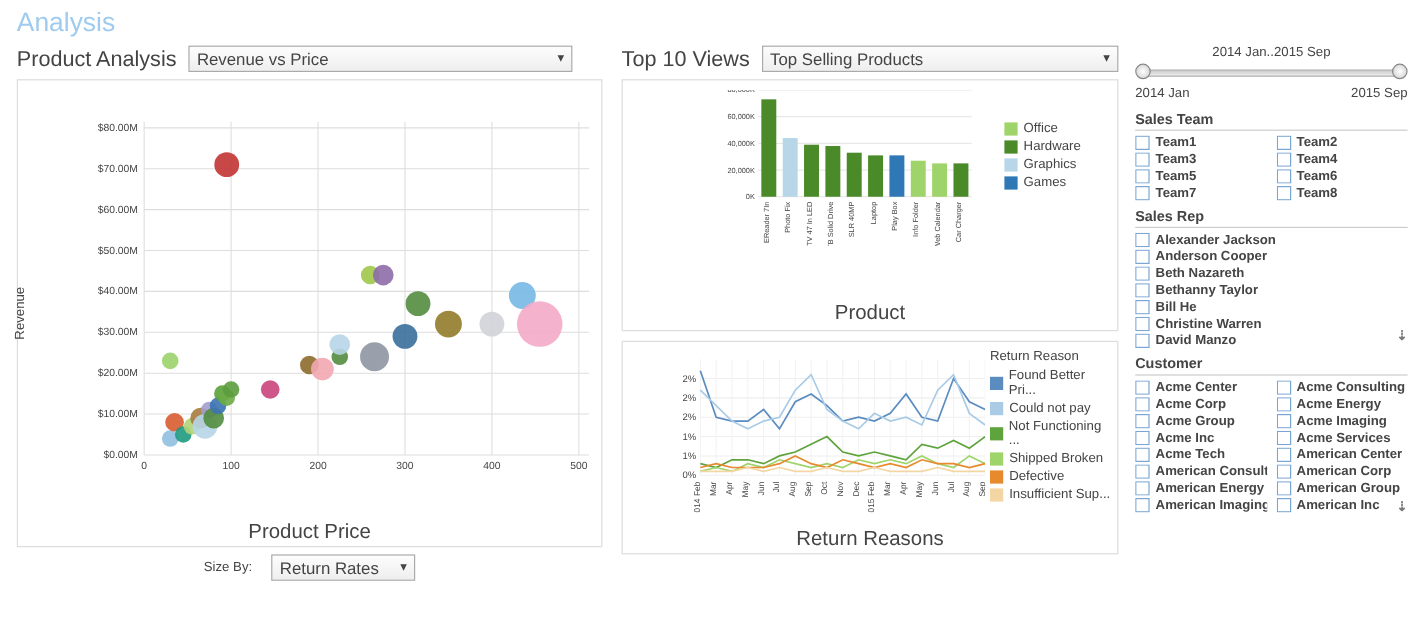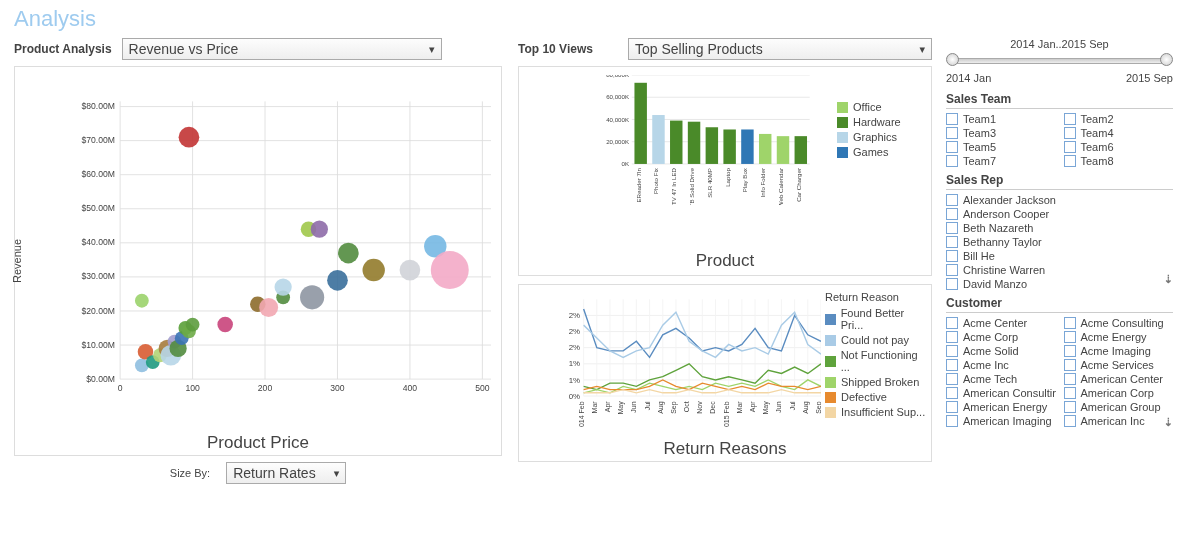--- a/index.html
+++ b/index.html
@@ -5,21 +5,21 @@
 * { margin: 0; padding: 0; box-sizing: border-box; }
 body { font-family: Arial, Helvetica, sans-serif; font-size: 11px; color: #444; background: #fff; width: 1187px; }
 .page-title { color: #9ecbef; font-size: 22px; font-weight: normal; padding: 6px 14px; }
 .main { display: flex; }
 .col-left { flex: 0 0 510px; padding: 0 8px 8px 14px; }
 .col-mid  { flex: 0 0 430px; padding: 0 8px 8px; }
 .col-right{ flex: 1; padding: 0 14px 8px 6px; font-size: 11px; }
 
 
 .row-head { display: flex; align-items: center; gap: 10px; margin-bottom: 6px; }
-.label-bold { font-size: 12px; font-weight: bold; color: #444; }
+.label-bold { font-size: 18px; font-weight: normal; color: #444; }
 .select {
   flex: 1; max-width: 320px; height: 22px; line-height: 20px; padding: 0 22px 0 6px;
   border: 1px solid #aaa; background: linear-gradient(#fdfdfd,#eee);
   font-size: 14px; color: #444; position: relative;
 }
 .mid-head .label-bold { min-width: 100px; }
 .select::after {
   content: "▾"; position: absolute; right: 6px; top: 0; font-size: 11px; color: #444;
 }
 
@@ -56,21 +56,21 @@
 .timeline .track { position: absolute; left: 4px; right: 4px; top: 6px; height: 6px;
   background: linear-gradient(#ccc,#eee); border: 1px solid #aaa; border-radius: 3px;}
 .timeline .handle { position: absolute; top: 1px; width: 13px; height: 13px;
   border-radius: 50%; background: radial-gradient(#fff,#ccc); border: 1px solid #888;}
 .tl-ends { display: flex; justify-content: space-between; font-size: 11px; color: #444; margin-bottom: 8px;}
 
 
 .filter-head { font-size: 12px; font-weight: bold; border-bottom: 1px solid #ccc; padding-bottom: 2px; margin: 6px 0 4px; position: relative;}
 .filter-body-grid { display: grid; grid-template-columns: 1fr 1fr; column-gap: 8px; row-gap: 2px;}
 .filter-body-col  { display: flex; flex-direction: column; gap: 2px; }
-.check-item { display: flex; align-items: center; gap: 5px; white-space: nowrap; overflow: hidden; text-overflow: ellipsis; }
+.check-item { display: flex; align-items: center; gap: 5px; white-space: nowrap; overflow: hidden; text-overflow: ellipsis; font-weight: bold; }
 .cbox { width: 12px; height: 12px; border: 1px solid #7aa6d6; flex: 0 0 12px; background: #fff; }
 .scroll-arrow { position: absolute; right: 0; font-size: 11px; color: #777; }
 </style>
 </head>
 <body>
 
 <h1 class="page-title">Analysis</h1>
 
 <div class="main">
 
@@ -400,21 +400,21 @@
         <div class="check-item">
           <span class="cbox"></span>
           <span>Acme Corp</span>
         </div>
         <div class="check-item">
           <span class="cbox"></span>
           <span>Acme Energy</span>
         </div>
         <div class="check-item">
           <span class="cbox"></span>
-          <span>Acme Solid</span>
+          <span>Acme Group</span>
         </div>
         <div class="check-item">
           <span class="cbox"></span>
           <span>Acme Imaging</span>
         </div>
         <div class="check-item">
           <span class="cbox"></span>
           <span>Acme Inc</span>
         </div>
         <div class="check-item">

